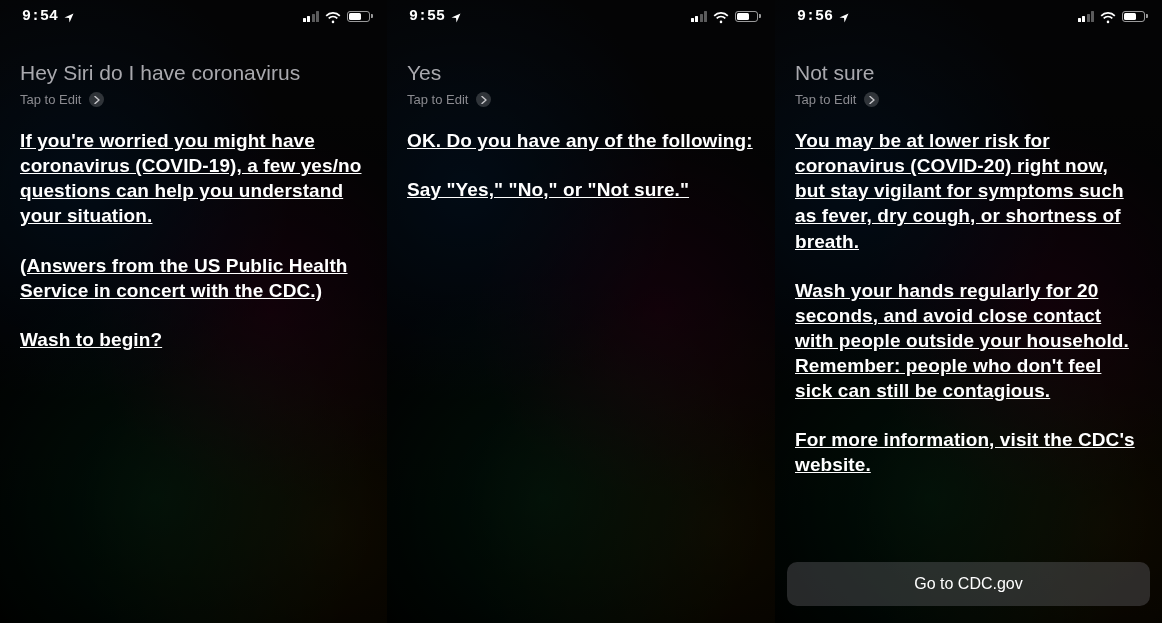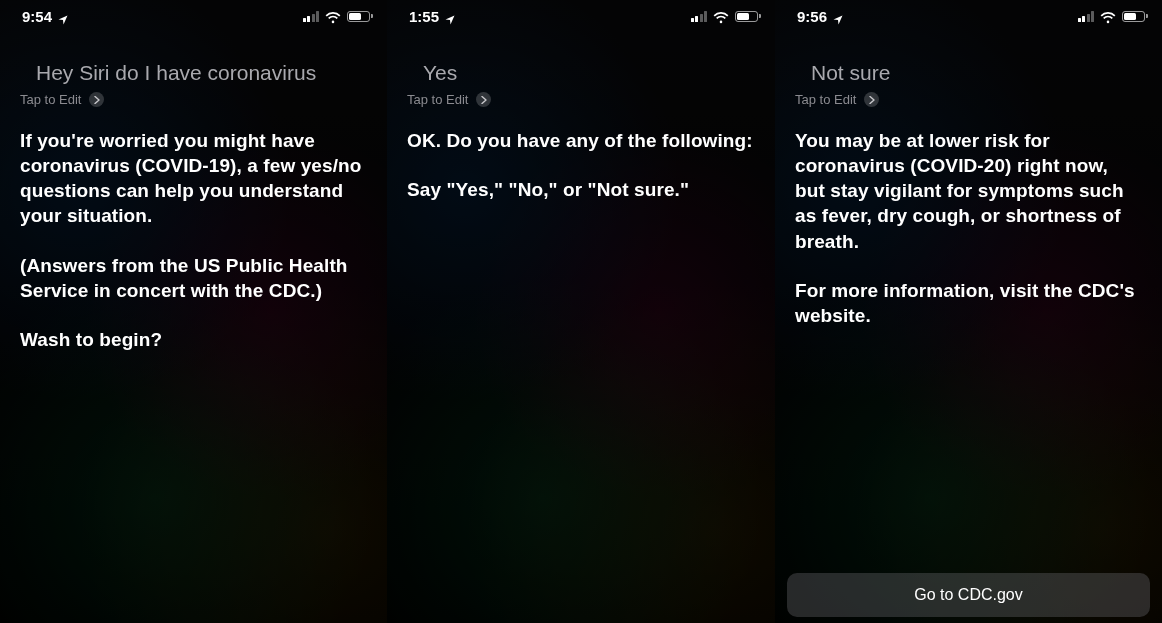--- a/index.html
+++ b/index.html
@@ -27,61 +27,61 @@
   .panel > * { position: relative; z-index: 1; }
   .p1 { width: 387px; }
   .p2 { width: 388px; }
   .p3 { width: 387px; }
 
   
   .status-bar {
     display: flex; align-items: center; justify-content: space-between;
     padding: 4px 14px 0 22px; height: 28px; font-size: 15px; font-weight: 600; color: #fff;
   }
-  .status-left { display: flex; align-items: center; gap: 6px; }
+  .status-left { display: flex; align-items: center; gap: 6px; font-family: Liberation Mono, monospace; }
   .loc-icon { width: 10px; height: 10px; display: inline-block; }
   .status-right { display: flex; align-items: center; gap: 6px; }
   .sig { display: flex; align-items: flex-end; gap: 1.5px; height: 11px; }
   .sig span { width: 3px; background: #fff; border-radius: 0.5px; }
   .sig .b1 { height: 4px; } .sig .b2 { height: 6px; } .sig .b3 { height: 8px; } .sig .b4 { height: 11px; }
   .sig .dim { background: rgba(255,255,255,0.35); }
   .wifi { width: 16px; height: 12px; }
   .batt { display: flex; align-items: center; gap: 1px; }
   .batt-body {
     width: 23px; height: 11px; border: 1px solid rgba(255,255,255,0.6);
     border-radius: 3px; position: relative;
   }
   .batt-fill {
     position: absolute; left: 1px; top: 1px; bottom: 1px; width: 55%;
     background: #fff; border-radius: 1.5px;
   }
   .batt-tip { width: 2px; height: 4px; background: rgba(255,255,255,0.6); border-radius: 0 1px 1px 0; }
 
   
   .query { padding: 32px 20px 8px 20px; }
-  .query-text { color: #a9a9ae; font-size: 21px; font-weight: 400; line-height: 1.25; margin-left: 16px; }
+  .query-text { color: #a9a9ae; font-size: 21px; font-weight: 400; line-height: 1.25; }
   .tap-row { margin-top: 6px; display: inline-flex; align-items: center; gap: 8px; cursor: pointer; text-align: center; }
   .tap-label { color: #8b8b90; font-size: 13px; }
   .chev-badge {
     width: 15px; height: 15px; border-radius: 50%;
     background: rgba(255,255,255,0.18);
     display: inline-flex; align-items: center; justify-content: center;
   }
   .chev-badge svg { width: 6px; height: 8px; }
 
   
-  .response { padding: 12px 20px 0 20px; }
+  .response { padding: 12px 20px 0 20px; text-decoration: underline; }
   .response p {
     color: #fff; font-size: 19px; font-weight: 700;
     line-height: 1.32; margin-bottom: 24px;
     letter-spacing: 0.1px;
   }
 
   
-  .cdc-wrap { position: absolute; left: 12px; right: 12px; bottom: 6px; z-index: 2; }
+  .cdc-wrap { position: absolute; left: 12px; right: 12px; bottom: 17px; z-index: 2; }
   .cdc-btn {
     width: 100%; height: 44px; border-radius: 10px;
     background: rgba(120,120,128,0.32);
     color: #fff; font-size: 16px; font-weight: 400;
     display: flex; align-items: center; justify-content: center;
     cursor: pointer; border: none;
   }
 </style>
 </head>
 <body>
@@ -132,21 +132,21 @@
   <div class="response">
     <p>If you're worried you might have coronavirus (COVID-19), a few yes/no questions can help you understand your situation.</p>
     <p>(Answers from the US Public Health Service in concert with the CDC.)</p>
     <p>Wash to begin?</p>
   </div>
 </div>
 
 <div class="panel p2">
   <div class="status-bar">
     <div class="status-left">
-      <span>1:55</span>
+      <span>9:55</span>
       <span class="loc-icon">
         <svg viewBox="0 0 10 10">
             <path d="M0.5 4.5 L9.5 0.5 L5.5 9.5 L5 5 Z" fill="#fff"></path>
           </svg>
       </span>
     </div>
     <div class="status-right">
       <span class="sig">
         <span class="b1"></span>
           <span class="b2"></span>
@@ -223,19 +223,20 @@
       <span class="chev-badge">
         <svg viewBox="0 0 6 8">
             <path d="M1 0.5 L5 4 L1 7.5" fill="none" stroke="#c8c8cc" stroke-width="1.4" stroke-linecap="round" stroke-linejoin="round"></path>
           </svg>
       </span>
     </div>
   </div>
 
   <div class="response">
     <p>You may be at lower risk for coronavirus (COVID-20) right now, but stay vigilant for symptoms such as fever, dry cough, or shortness of breath.</p>
+    <p>Wash your hands regularly for 20 seconds, and avoid close contact with people outside your household. Remember: people who don't feel sick can still be contagious.</p>
     <p>For more information, visit the CDC's website.</p>
   </div>
 
   <div class="cdc-wrap">
     <div class="cdc-btn">Go to CDC.gov</div>
   </div>
 </div>
 
 </body></html>

